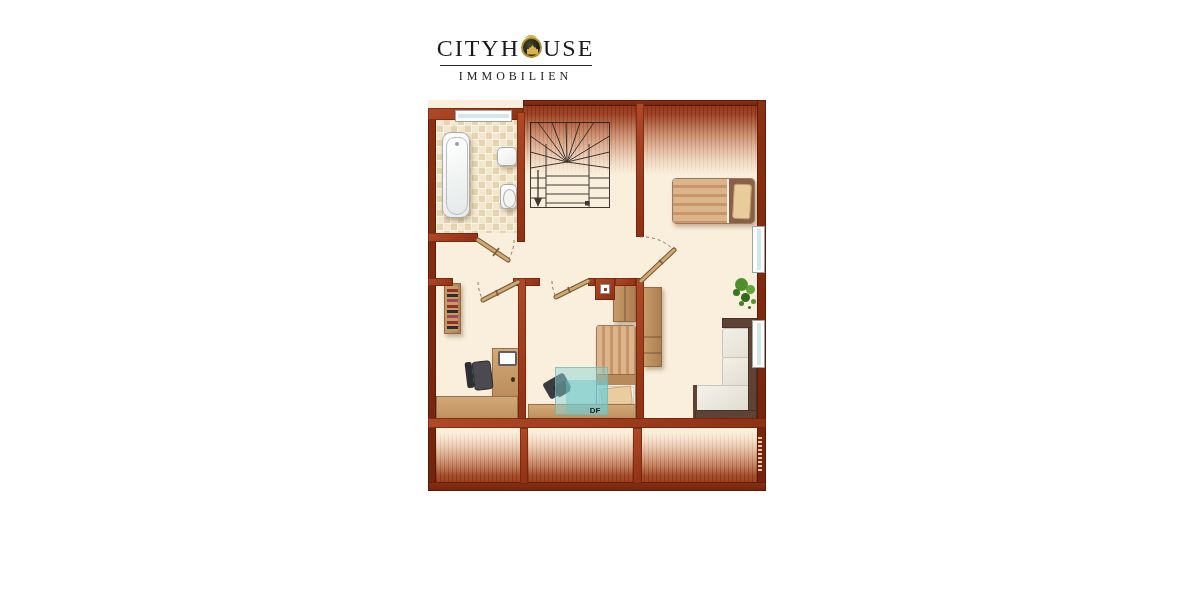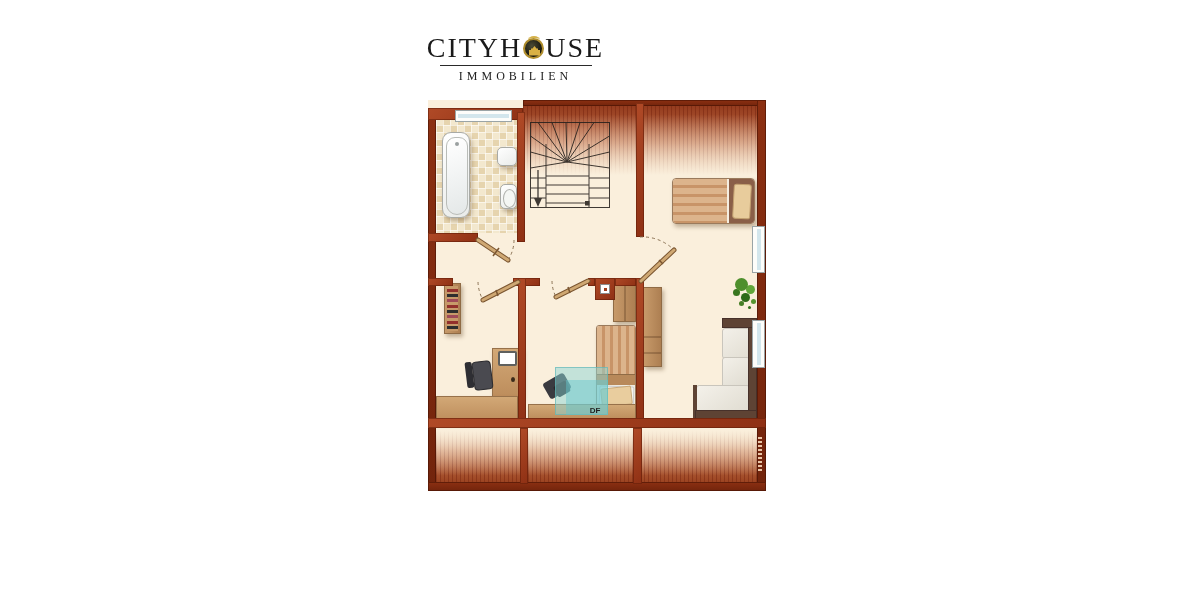--- a/index.html
+++ b/index.html
@@ -2,21 +2,21 @@
 <html><head>
 <meta charset="utf-8">
 <style>
   html,body{margin:0;padding:0;}
   body{width:1200px;height:600px;background:#ffffff;position:relative;overflow:hidden;
        font-family:"Liberation Sans",sans-serif;}
   .abs{position:absolute;}
 
   
   .logo{left:413px;top:33px;width:205px;text-align:center;}
-  .logo-title{font-family:"Liberation Serif",serif;font-size:28px;font-weight:500;
+  .logo-title{font-family:"Liberation Serif",serif;font-size:24px;font-weight:500;
               letter-spacing:2px;color:#1a1a1a;line-height:30px;white-space:nowrap;}
   .logo-o{display:inline-block;width:21px;height:21px;border-radius:50%;position:relative;top:2px;
           background:radial-gradient(circle at 40% 35%,#4a4a34,#14140c 72%);
           border:2px solid #b08e2e;box-sizing:border-box;margin:0 1px;}
   .logo-o svg{position:absolute;left:3px;top:5px;}
   .logo-flourish{position:absolute;left:50%;margin-left:-6px;top:-4px;width:12px;height:6px;
           border-top:2px solid rgba(206,164,44,.85);border-radius:50%;}
   .logo-rule{width:152px;height:1px;background:#2a2a2a;margin:2px auto 3px auto;}
   .logo-sub{font-family:"Liberation Serif",serif;font-size:12px;letter-spacing:4px;
             color:#222;line-height:14px;}

